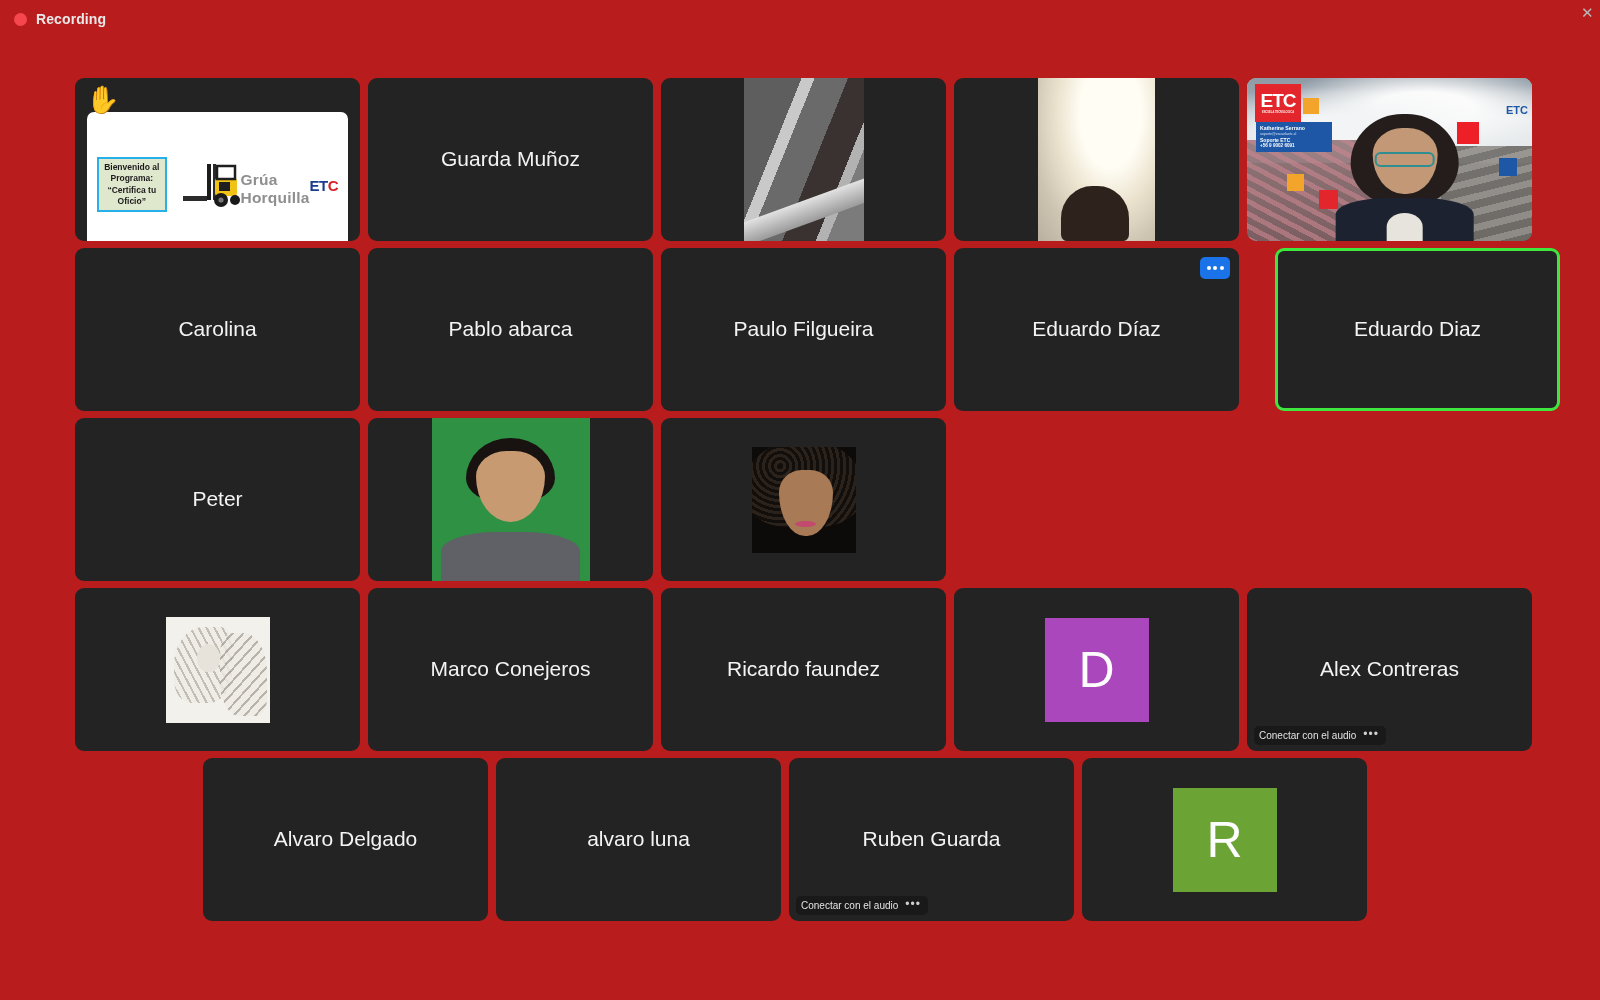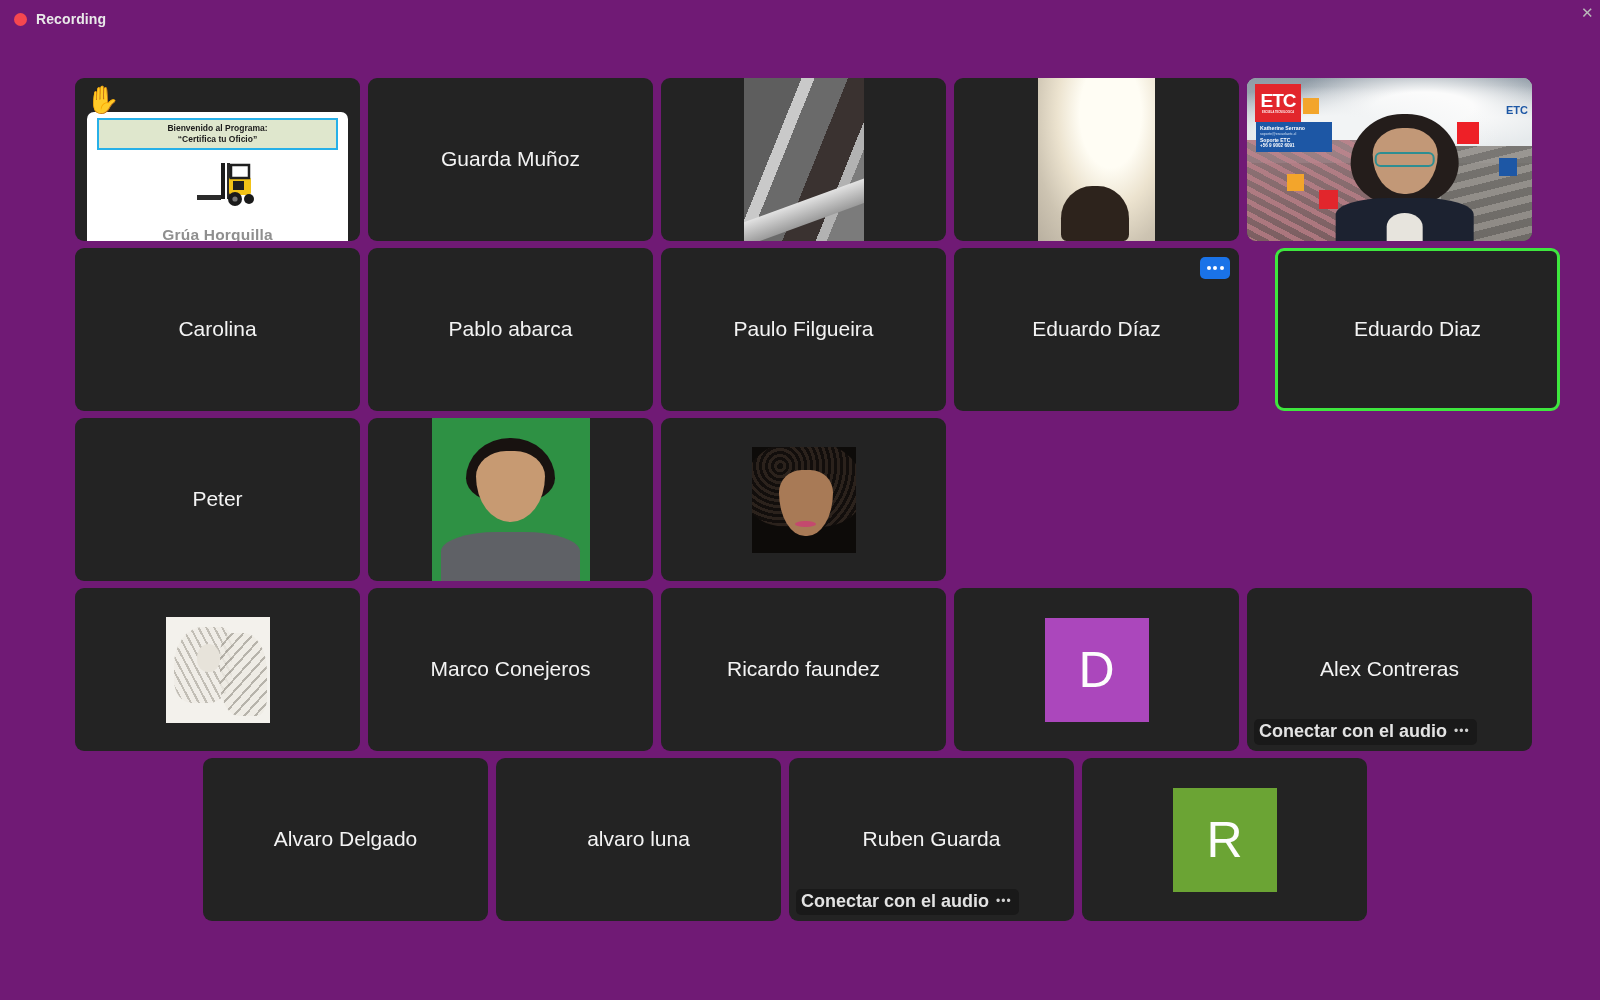--- a/index.html
+++ b/index.html
@@ -5,21 +5,21 @@
   * { box-sizing: border-box; margin: 0; padding: 0; }
   html, body {
     width: 1600px; height: 1000px;
     background: #121212;
     font-family: "Liberation Sans", sans-serif;
     overflow: hidden;
   }
   #app {
     position: relative;
     width: 1600px; height: 1000px;
-    background: #701a75;
+    background: #b91c1c;
   }
 
   
   .topbar {
     position: absolute; top: 0; left: 0;
     width: 1600px; height: 38px;
     display: flex; align-items: center;
     padding-left: 14px;
   }
   .rec-dot {
@@ -79,21 +79,21 @@
   .audio-pill {
     position: absolute;
     left: 7px; bottom: 6px;
     display: flex; align-items: center;
     background: rgba(20,20,20,.62);
     border-radius: 5px;
     padding: 2px 7px 3px 5px;
     gap: 7px;
   }
   .audio-pill .txt {
-    color: #e3e3e3; font-size: 18px; white-space: nowrap; font-weight: bold;
+    color: #e3e3e3; font-size: 10px; white-space: nowrap;
   }
   .audio-pill .dots {
     color: #cfcfcf; font-size: 12px; letter-spacing: 1px;
     transform: translateY(-1px);
   }
 
   
   .chat-badge {
     position: absolute;
     right: 9px; top: 9px;
@@ -134,21 +134,21 @@
   }
 
   
   .slide-wrap {
     position: absolute;
     left: 12px; top: 34px;
     width: 261px; height: 145px;
     background: #fff;
     border-radius: 7px;
     padding: 6px 10px;
-    display: flex; flex-direction: column; align-items: center;
+    display: flex; align-items: center;
   }
   .slide-title {
     width: 100%;
     background: #dfe7cd;
     border: 2px solid #27b0e8;
     color: #1b1b1b;
     font-size: 8.5px;
     font-weight: bold;
     text-align: center;
     line-height: 1.32;

